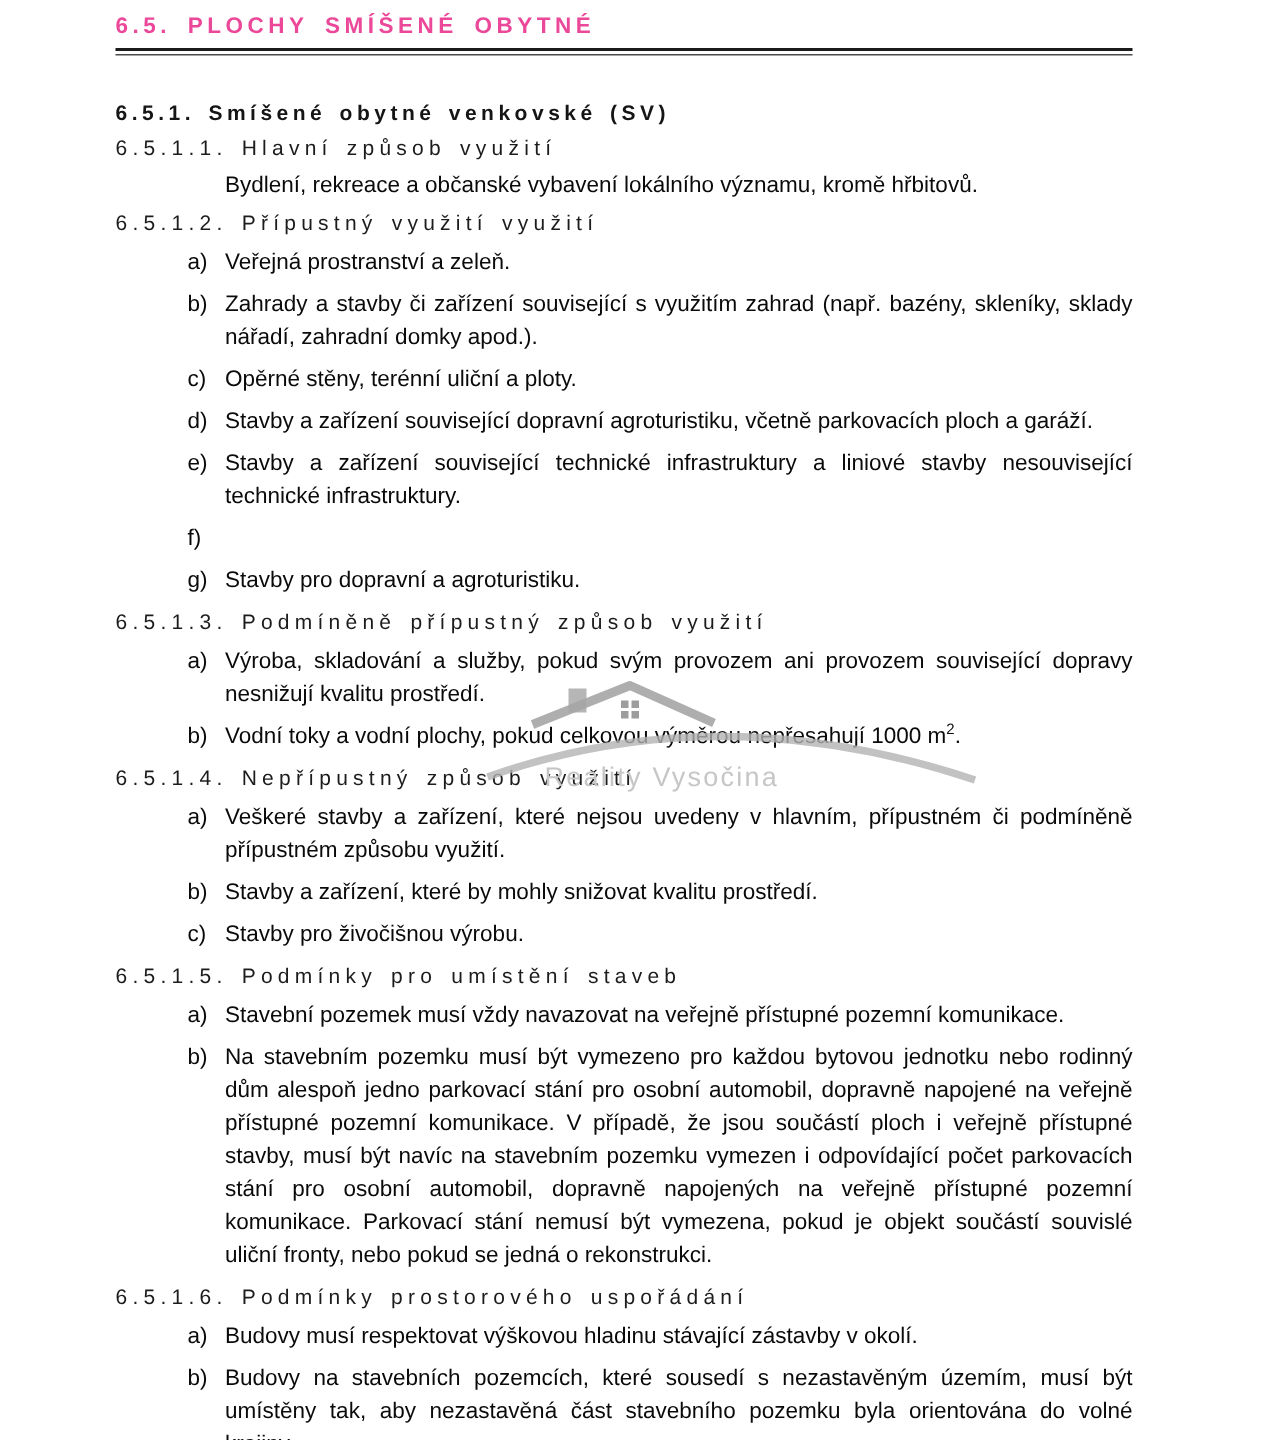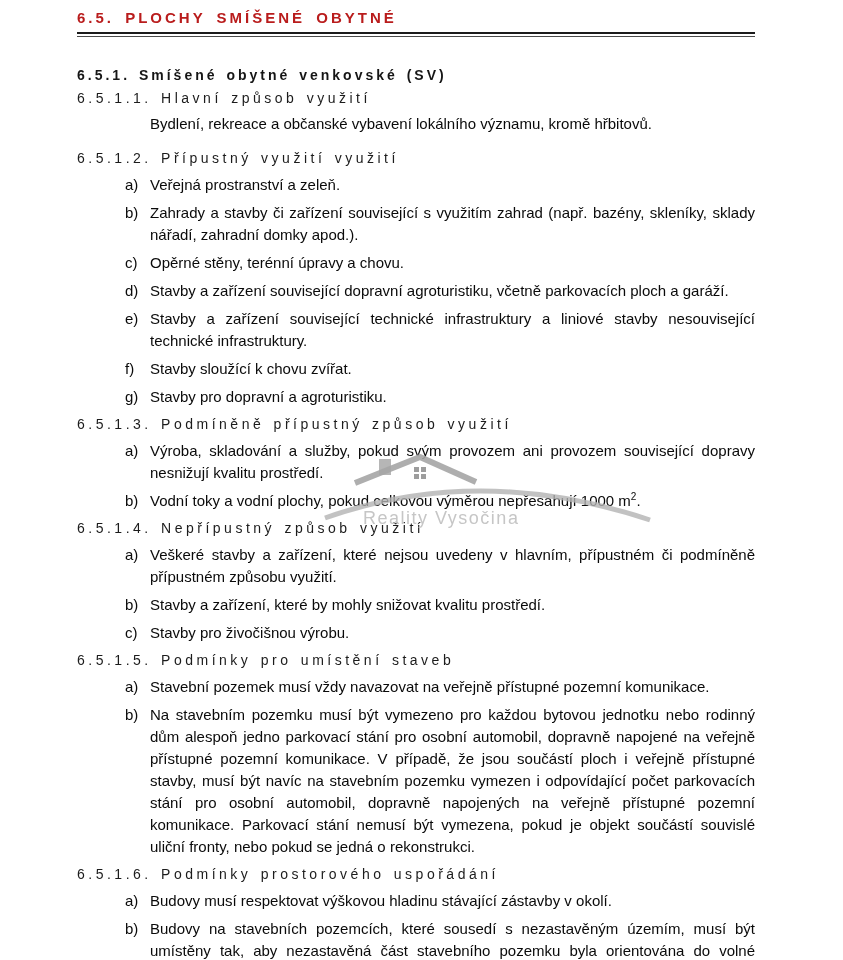--- a/index.html
+++ b/index.html
@@ -5,38 +5,38 @@
   html,body{margin:0;padding:0;}
   body{
     width:843px;height:960px;background:#ffffff;color:#0a0a0a;
     font-family:"Liberation Sans","DejaVu Sans",sans-serif;
     position:relative;overflow:hidden;
   }
   .page{padding:8px 88px 0 77px;position:relative;z-index:1;}
 
   .doc-title{
     font-size:15px;font-weight:bold;letter-spacing:3px;word-spacing:4px;
-    line-height:20px;color:#b91c1c;white-space:nowrap;
+    line-height:20px;color:#ec4899;white-space:nowrap;
   }
   .title-rule{
     margin-top:4px;height:2px;
     border-top:2px solid #1b1b1b;border-bottom:1px solid #4a4a4a;
   }
 
   .sec-main{
     margin:28px 0 0 0;font-size:14px;font-weight:bold;
     letter-spacing:3px;word-spacing:2px;line-height:20px;white-space:nowrap;color:#151515;
   }
   .sec-sub{
     margin:3px 0;font-size:14px;font-weight:normal;
     letter-spacing:3.5px;word-spacing:2px;line-height:20px;white-space:nowrap;color:#1c1c1c;
   }
 
   .para{
-    margin:5px 0 13px 73px;font-size:15px;line-height:22px;color:#0a0a0a;
+    margin:5px 0 3px 73px;font-size:15px;line-height:22px;color:#0a0a0a;
   }
 
   .li{display:flex;margin:6px 0;font-size:15px;line-height:22px;color:#0a0a0a;}
   .li .marker{flex:0 0 25px;margin-left:48px;}
   .li .txt{flex:1;text-align:justify;}
   .li .txt sup{font-size:10px;line-height:0;}
 
   
   .wm{position:absolute;z-index:5;pointer-events:none;}
   .wm-logo{left:315px;top:445px;width:345px;height:95px;}
@@ -62,33 +62,32 @@
   <div class="li">
     <div class="marker">a)</div>
     <div class="txt">Veřejná prostranství a zeleň.</div>
   </div>
   <div class="li">
     <div class="marker">b)</div>
     <div class="txt">Zahrady a stavby či zařízení související s využitím zahrad (např. bazény, skleníky, sklady nářadí, zahradní domky apod.).</div>
   </div>
   <div class="li">
     <div class="marker">c)</div>
-    <div class="txt">Opěrné stěny, terénní úpravy a chovu.</div>
+    <div class="txt">Opěrné stěny, terénní uliční a ploty.</div>
   </div>
   <div class="li">
     <div class="marker">d)</div>
     <div class="txt">Stavby a zařízení související dopravní agroturistiku, včetně parkovacích ploch a garáží.</div>
   </div>
   <div class="li">
     <div class="marker">e)</div>
     <div class="txt">Stavby a zařízení související technické infrastruktury a liniové stavby nesouvisející technické infrastruktury.</div>
   </div>
   <div class="li">
     <div class="marker">f)</div>
-    <div class="txt">Stavby sloužící k chovu zvířat.</div>
   </div>
   <div class="li">
     <div class="marker">g)</div>
     <div class="txt">Stavby pro dopravní a agroturistiku.</div>
   </div>
 
   <div class="sec-sub">6.5.1.3. Podmíněně přípustný způsob využití</div>
   <div class="li">
     <div class="marker">a)</div>
     <div class="txt">Výroba, skladování a služby, pokud svým provozem ani provozem související dopravy nesnižují kvalitu prostředí.</div>

